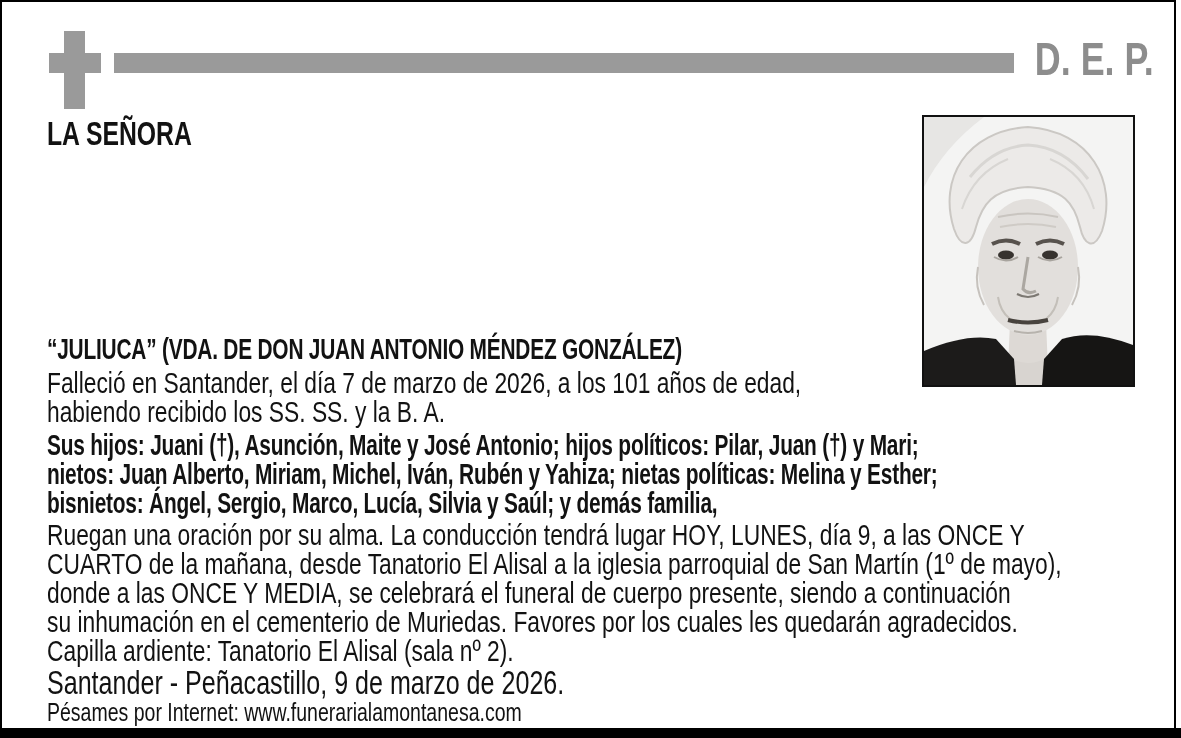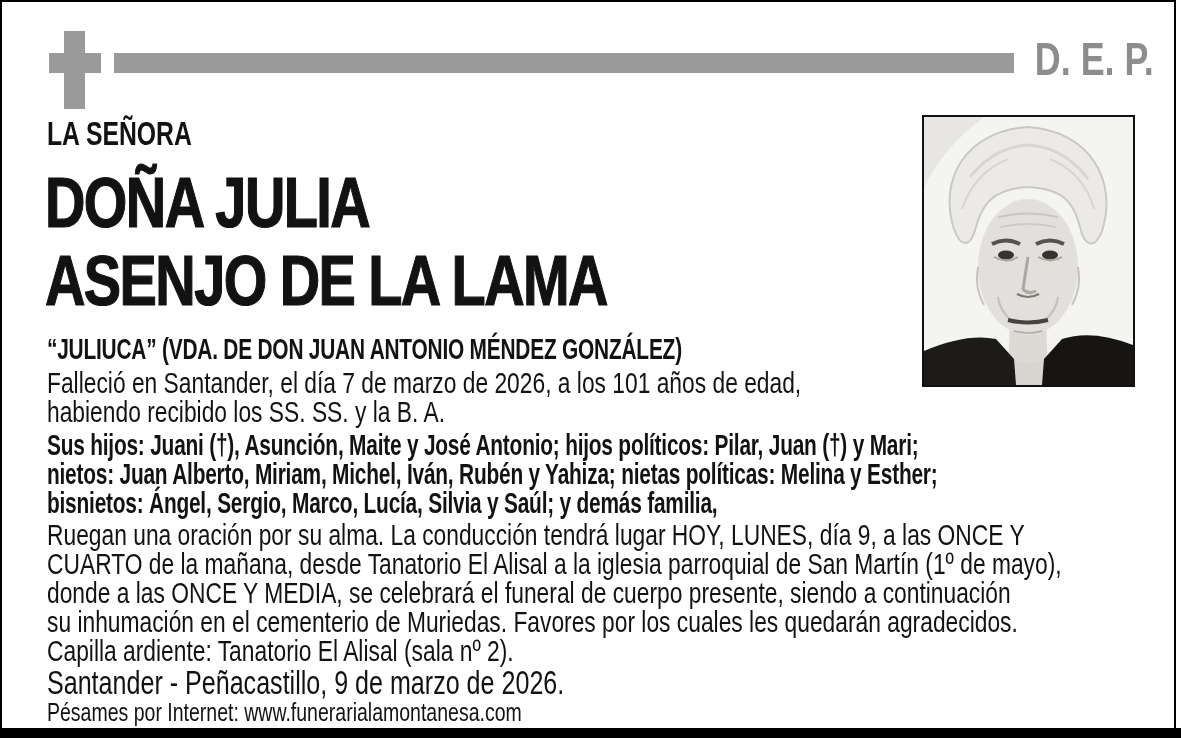--- a/index.html
+++ b/index.html
@@ -127,24 +127,20 @@
       <path d="M30,112 C14,62 42,14 104,10 C166,14 194,64 178,114 C170,134 160,128 156,110 C150,86 140,72 104,70 C68,72 58,88 52,110 C47,130 37,132 30,112 Z" fill="#eceae8" stroke="#cbc8c4" stroke-width="2"></path>
       <path d="M46,60 Q70,30 104,28 Q140,30 164,62" stroke="#d8d6d3" stroke-width="3" fill="none"></path>
       <path d="M38,92 Q50,56 84,42" stroke="#d8d6d3" stroke-width="2" fill="none"></path>
       <path d="M170,92 Q160,56 126,42" stroke="#d8d6d3" stroke-width="2" fill="none"></path>
     </svg>
   </div>
 
   
   <div class="honorific cond">LA SEÑORA</div>
 
-  <div class="name">
-    <div class="line cond">DOÑA JULIA</div>
-    <div class="line cond">ASENJO DE LA LAMA</div>
-  </div>
 
   <div class="alias cond">“JULIUCA” (VDA. DE DON JUAN ANTONIO MÉNDEZ GONZÁLEZ)</div>
 
   
   <div class="para death">
     <div class="line cond">Falleció en Santander, el día 7 de marzo de 2026, a los 101 años de edad,</div>
     <div class="line cond">habiendo recibido los SS. SS. y la B. A.</div>
   </div>
 
   

